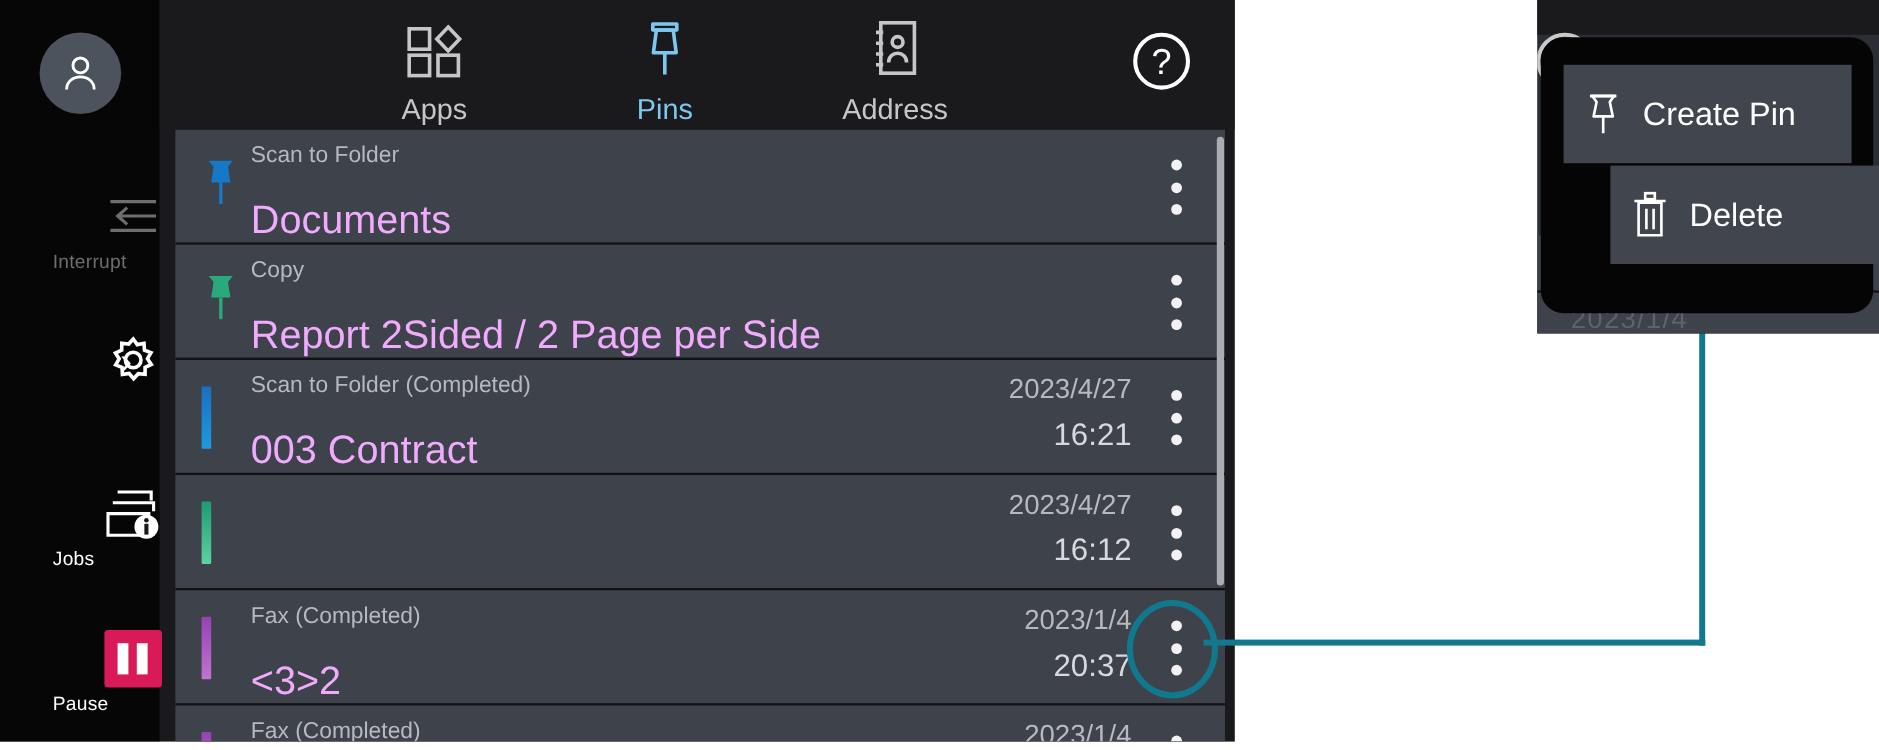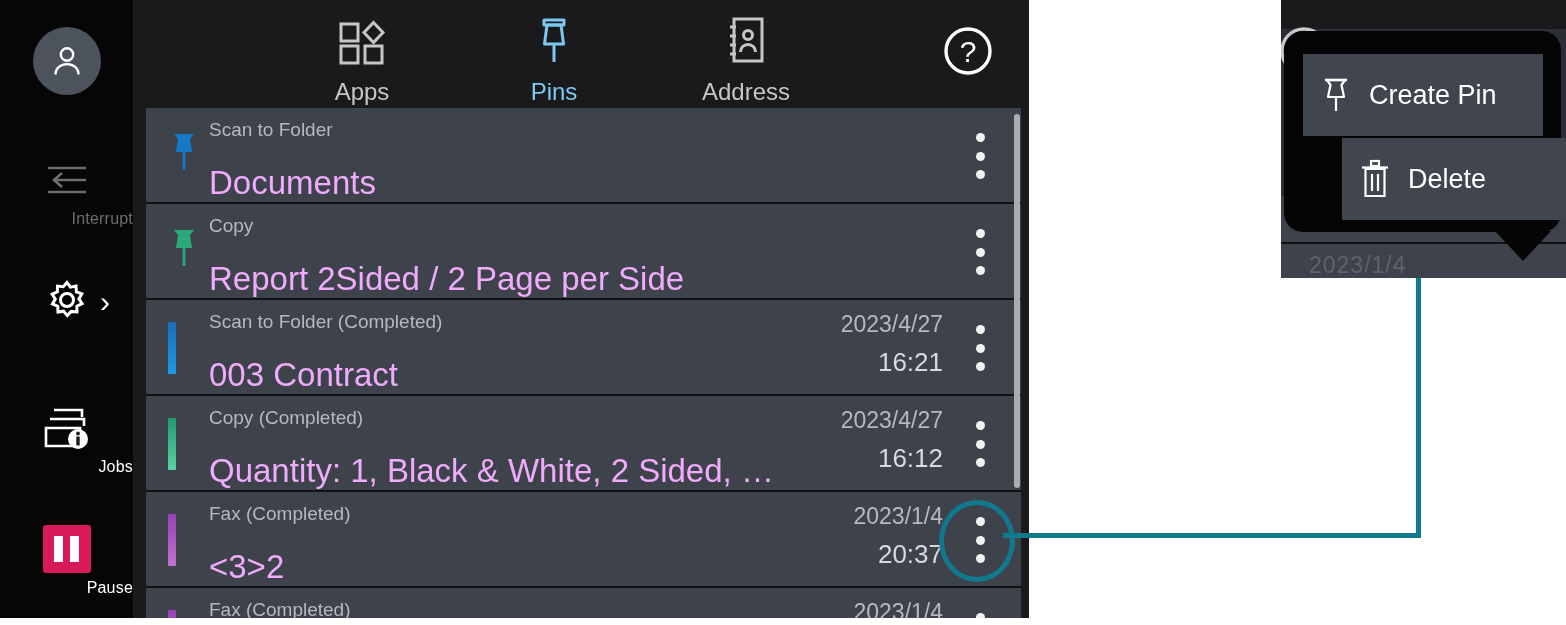--- a/index.html
+++ b/index.html
@@ -17,21 +17,21 @@
   
   #sidebar{
     position:absolute;left:0;top:0;width:133px;height:618px;
     background:#060606;
   }
   .avatar{
     position:absolute;left:33px;top:27px;width:68px;height:68px;border-radius:50%;
     background:#4d535c;display:flex;align-items:center;justify-content:center;
   }
   .side-btn{
-    position:absolute;left:0;width:133px;text-align:right;color:#ffffff;
+    position:absolute;left:0;width:133px;text-align:left;color:#ffffff;padding-left:44px;
   }
   .side-btn .glyph{display:flex;align-items:center;justify-content:center;height:56px;}
   .side-btn .cap{font-size:16px;margin-top:2px;letter-spacing:.2px;}
   #btn-interrupt{top:152px;color:#6e6e70;}
   #btn-settings{top:272px;}
   #btn-jobs{top:400px;}
   #btn-pause{top:521px;}
   .pause-sq{
     width:48px;height:48px;background:#d81b58;border-radius:3px;
     display:flex;align-items:center;justify-content:center;gap:7px;
@@ -97,21 +97,21 @@
   }
   #popup-bg .ghost-top{position:absolute;left:0;top:0;width:285px;height:29px;background:#1a1a1d;}
   #popup-bg .ghost-help{
     position:absolute;left:-5px;top:23px;width:56px;height:56px;
   }
   #popup-bg .ghost-row{position:absolute;left:0;top:196px;width:285px;height:46px;background:#3d424b;border-bottom:2px solid #121214;}
   #popup-bg .ghost-row2{position:absolute;left:0;top:244px;width:285px;height:34px;background:#3d424b;}
   #popup-bg .ghost-text{position:absolute;left:28px;top:252px;font-size:23px;color:#5d636c;letter-spacing:1px;white-space:nowrap;}
 
   #popup{
-    position:absolute;left:1284px;top:31px;width:277px;height:201px;
+    position:absolute;left:1284px;top:31px;width:277px;height:230px;
     background:#050505;border-radius:19px;
   }
   .menu-item{
     position:absolute;left:19px;width:240px;height:82px;background:#41464e;
     display:flex;align-items:center;
   }
   #menu-create{top:23px;}
   #menu-delete{top:107px;margin-left:39px;}
   .menu-item .mglyph{width:66px;display:flex;align-items:center;justify-content:center;}
   .menu-item .mlabel{font-size:27px;color:#ffffff;}
@@ -302,24 +302,20 @@
           <i></i>
           <i></i>
           <i></i>
         </div>
     </div>
 
     <div class="row">
       <span class="mark">
         <span class="bar" style="background:linear-gradient(#1f9b72,#5ed2a0)"></span>
       </span>
-      <div class="texts">
-        <div class="ln1">Copy (Completed)</div>
-        <div class="ln2">Quantity: 1, Black &amp; White, 2 Sided, …</div>
-      </div>
       <div class="meta">
         <div class="d1">2023/4/27</div>
         <div class="d2">16:12</div>
       </div>
       <div class="kebab">
           <i></i>
           <i></i>
           <i></i>
         </div>
     </div>

